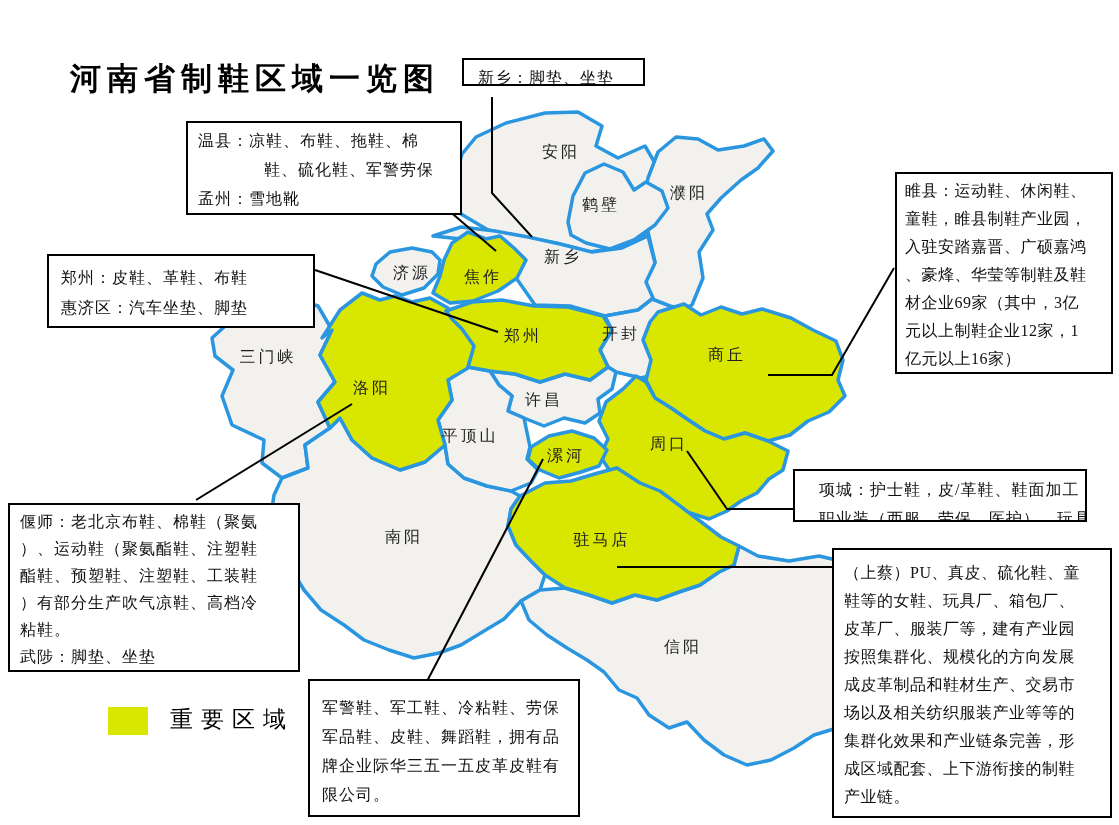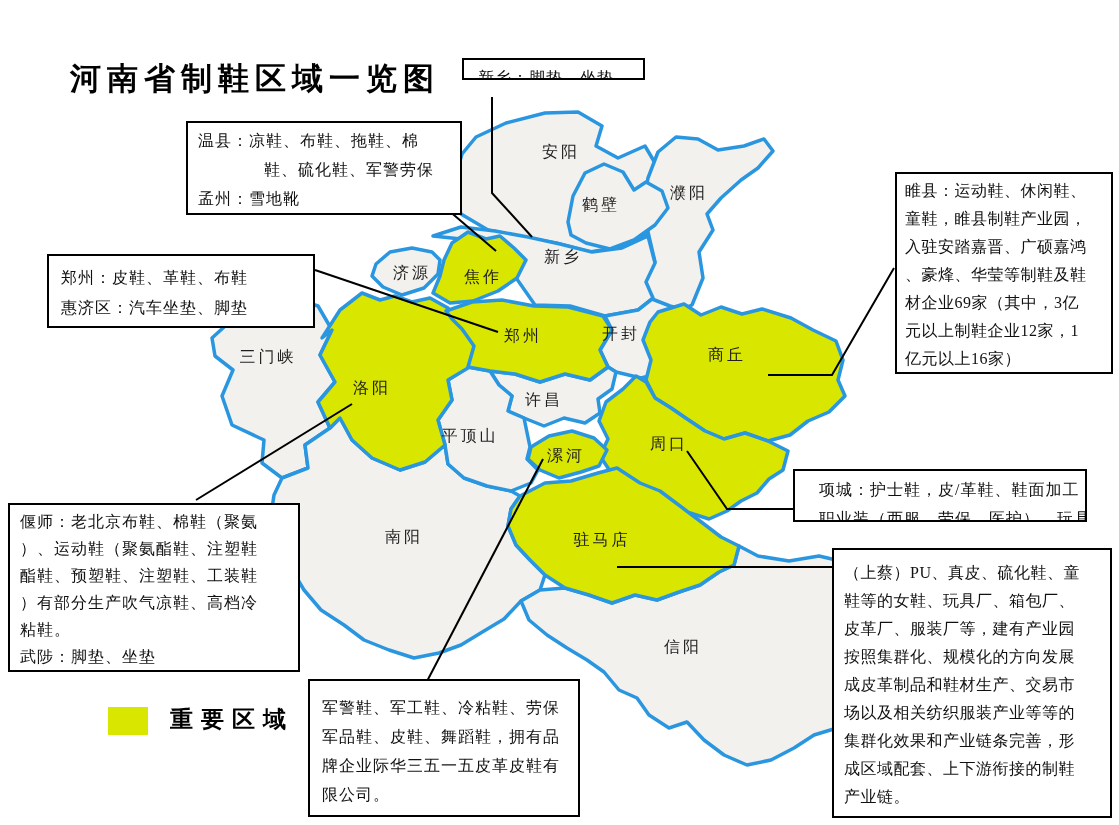--- a/index.html
+++ b/index.html
@@ -16,34 +16,34 @@
   .page-title{
     position:absolute;left:70px;top:58px;font-size:31px;font-weight:bold;
     letter-spacing:6px;white-space:nowrap;color:#000;text-align:center;
   }
   .note{
     position:absolute;background:#fff;border:2px solid #000;box-sizing:border-box;
     font-size:16px;color:#101010;letter-spacing:1px;line-height:28px;overflow:hidden;
   }
   .note .ln{white-space:nowrap;}
   .note .indent{padding-left:66px;}
-  #note-xinxiang{left:462px;top:58px;width:183px;height:22px;padding:6px 14px;line-height:24px;}
+  #note-xinxiang{left:462px;top:58px;width:183px;height:28px;padding:6px 14px;line-height:24px;}
   #note-wenxian{left:186px;top:121px;width:276px;height:94px;padding:3px 10px;line-height:29px;}
   #note-zhengzhou{left:47px;top:254px;width:268px;height:74px;padding:7px 12px;line-height:30px;}
   #note-suixian{left:895px;top:172px;width:218px;height:202px;padding:3px 8px;line-height:28px;letter-spacing:0.5px;}
   #note-xiangcheng{left:793px;top:469px;width:294px;height:53px;padding:4px 24px;line-height:29px;}
   #note-shangcai{left:832px;top:548px;width:280px;height:270px;padding:9px 10px;line-height:28px;letter-spacing:0.5px;}
   #note-yanshi{left:8px;top:503px;width:292px;height:169px;padding:3px 10px;line-height:27px;}
   #note-junjing{left:308px;top:679px;width:272px;height:138px;padding:12px 12px 4px 12px;line-height:29px;}
   .legend{position:absolute;left:108px;top:704px;}
   .legend .swatch{
     position:absolute;left:0;top:3px;width:40px;height:28px;background:#d8e600;
   }
   .legend .legend-label{
-    position:absolute;left:62px;top:0;font-size:23px;font-weight:bold;
+    position:absolute;left:62px;top:0;font-size:23px;font-weight:normal;
     letter-spacing:8px;white-space:nowrap;color:#000;
   }
 </style>
 </head>
 <body>
 
 <svg id="map-svg" viewBox="0 0 1119 825">
 
   <path class="rg" d="M212,338 L247,306 L290,297 L318,306 L332,330 L320,355 L335,382 L318,402 L330,428 L305,445 L308,468 L282,478 L262,463 L264,440 L232,425 L222,396 L233,370 L215,356 Z"></path>
   <path class="rg" d="M282,478 L308,468 L305,445 L330,428 L340,418 L352,440 L372,458 L400,470 L425,462 L445,445 L448,464 L464,478 L487,486 L511,491 L520,496 L511,509 L508,526 L516,545 L530,560 L545,575 L540,590 L521,601 L504,619 L484,631 L461,645 L439,653 L414,658 L389,650 L364,640 L344,625 L321,610 L304,590 L289,565 L277,540 L271,515 L274,495 Z"></path>

